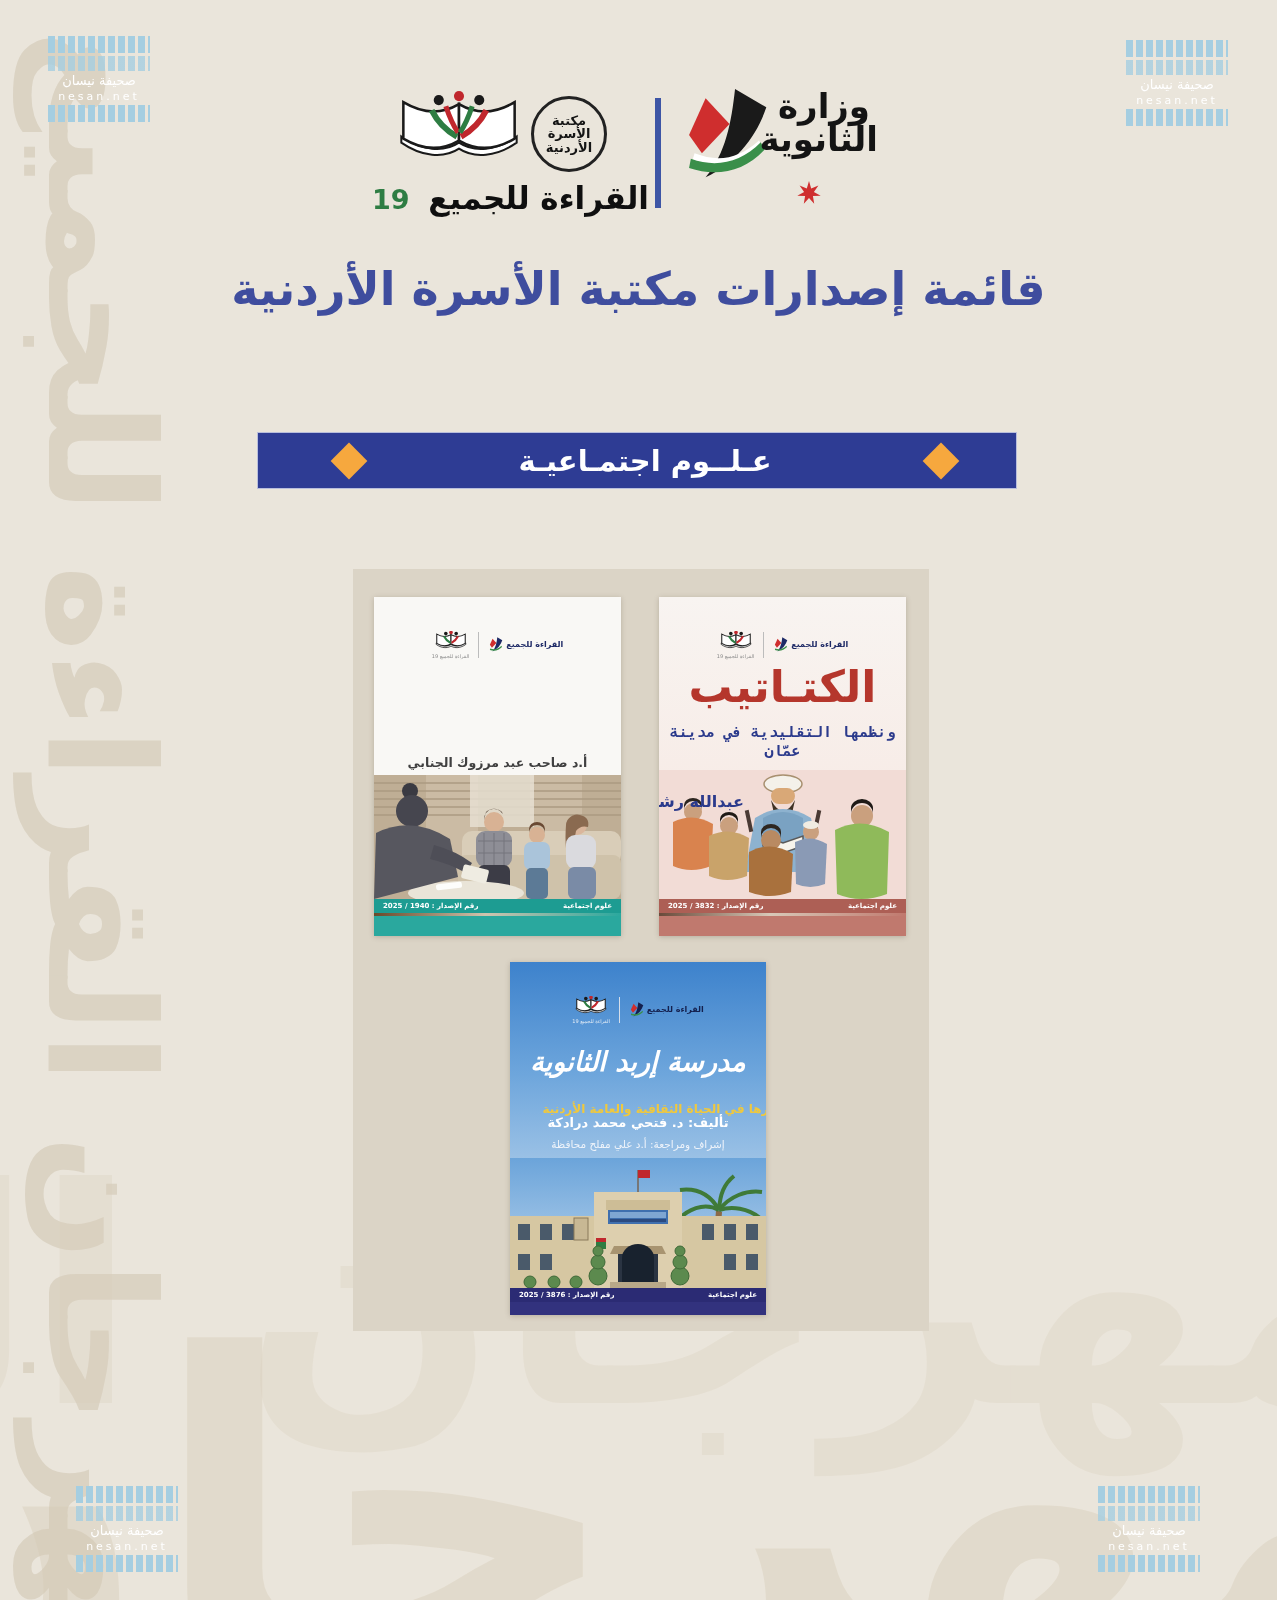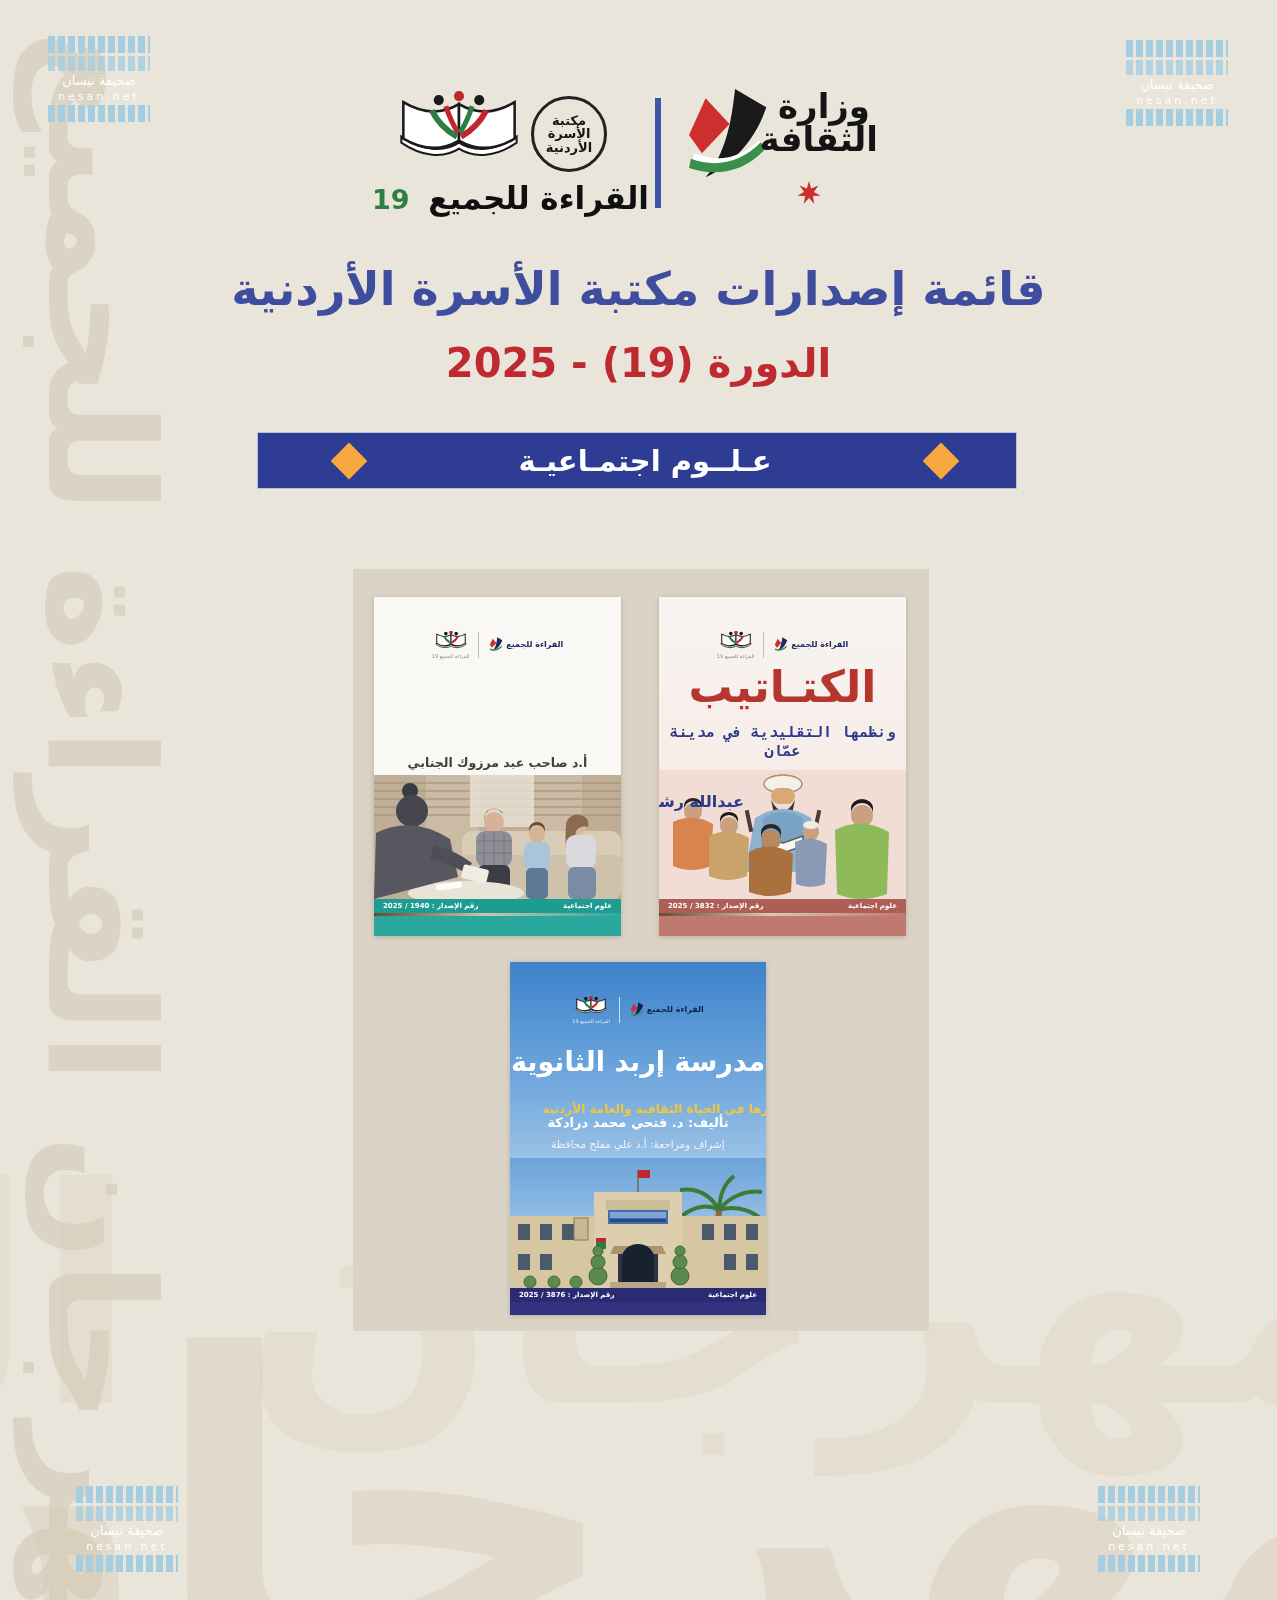--- a/index.html
+++ b/index.html
@@ -100,21 +100,21 @@
   .b2-years{top:150px;font-size:14px;font-weight:bold;color:#2b3a8c;margin-top:23px;}
   .b2-illus{position:absolute;left:0;top:173px;width:247px;height:129px;}
   .b2-author{position:absolute;top:22px;right:168px;font-size:16px;font-weight:bold;color:#2b3a8c;
              direction:rtl;white-space:nowrap;}
   .b2-striptext{top:302px;height:14px;background:#ad5f55;}
   .b2-line{position:absolute;left:0;top:316px;width:100%;height:3px;
            background:linear-gradient(90deg,#6a4a3a,#d8c8b8 45%,#c0796e);}
   .b2-band{position:absolute;left:0;top:319px;width:100%;height:20px;background:#c0796e;}
 
   
-  .b3-title{top:84px;font-size:27px;font-weight:bold;color:#ffffff;}
+  .b3-title{top:84px;font-size:27px;font-weight:bold;color:#ffffff;font-style:italic;}
   .b3-sub{top:140px;font-size:12px;font-weight:bold;color:#efc83e;padding-left:28px;}
   .b3-author{top:153px;font-size:13px;font-weight:bold;color:#ffffff;}
   .b3-super{top:176px;font-size:10.5px;color:#eef3fa;}
   .b3-photo{position:absolute;left:0;top:196px;width:256px;height:130px;}
   .b3-striptext{top:326px;height:14px;background:#2b2b74;}
   .b3-band{position:absolute;left:0;top:340px;width:100%;height:13px;background:#32327e;}
 </style>
 </head>
 <body>
 
@@ -181,29 +181,28 @@
 
   <div class="hdr-right">
     <svg class="min-swoosh" viewBox="0 0 100 115" width="92" height="108">
       <path d="M30,12 L56,40 L26,72 L12,52 Z" fill="#cf2e2e"></path>
       <path d="M62,2 L96,22 C86,52 64,82 30,98 C52,72 58,38 62,2 Z" fill="#1a1a1a"></path>
       <path d="M18,72 C44,82 66,78 88,58 l3,5 C68,86 44,92 15,82 Z" fill="#ffffff"></path>
       <path d="M14,78 C42,88 68,82 90,60 L94,68 C72,92 42,98 12,88 Z" fill="#3a8f4a"></path>
     </svg>
     <div class="min-text">
       <div>وزارة</div>
-      <div>الثقافة</div>
+      <div>الثانوية</div>
     </div>
     <svg class="min-star" viewBox="0 0 26 26" width="26" height="26">
       <polygon points="13,1 15.2,8.5 22.4,5.5 17.9,11.9 24.7,15.7 16.9,16.1 18.2,23.8 13,18 7.8,23.8 9.1,16.1 1.3,15.7 8.1,11.9 3.6,5.5 10.8,8.5" fill="#cf2e2e"></polygon>
     </svg>
   </div>
 
   <div class="main-title">قائمة إصدارات مكتبة الأسرة الأردنية</div>
-  <div class="sub-title">الدورة (19) - 2025</div>
 
   <div class="banner">
     <div class="diamond dl"></div>
     <div class="banner-label">عـلــوم اجتمـاعيـة</div>
     <div class="diamond dr"></div>
   </div>
 
   <div class="panel"></div>
 
   <div class="book book1">

